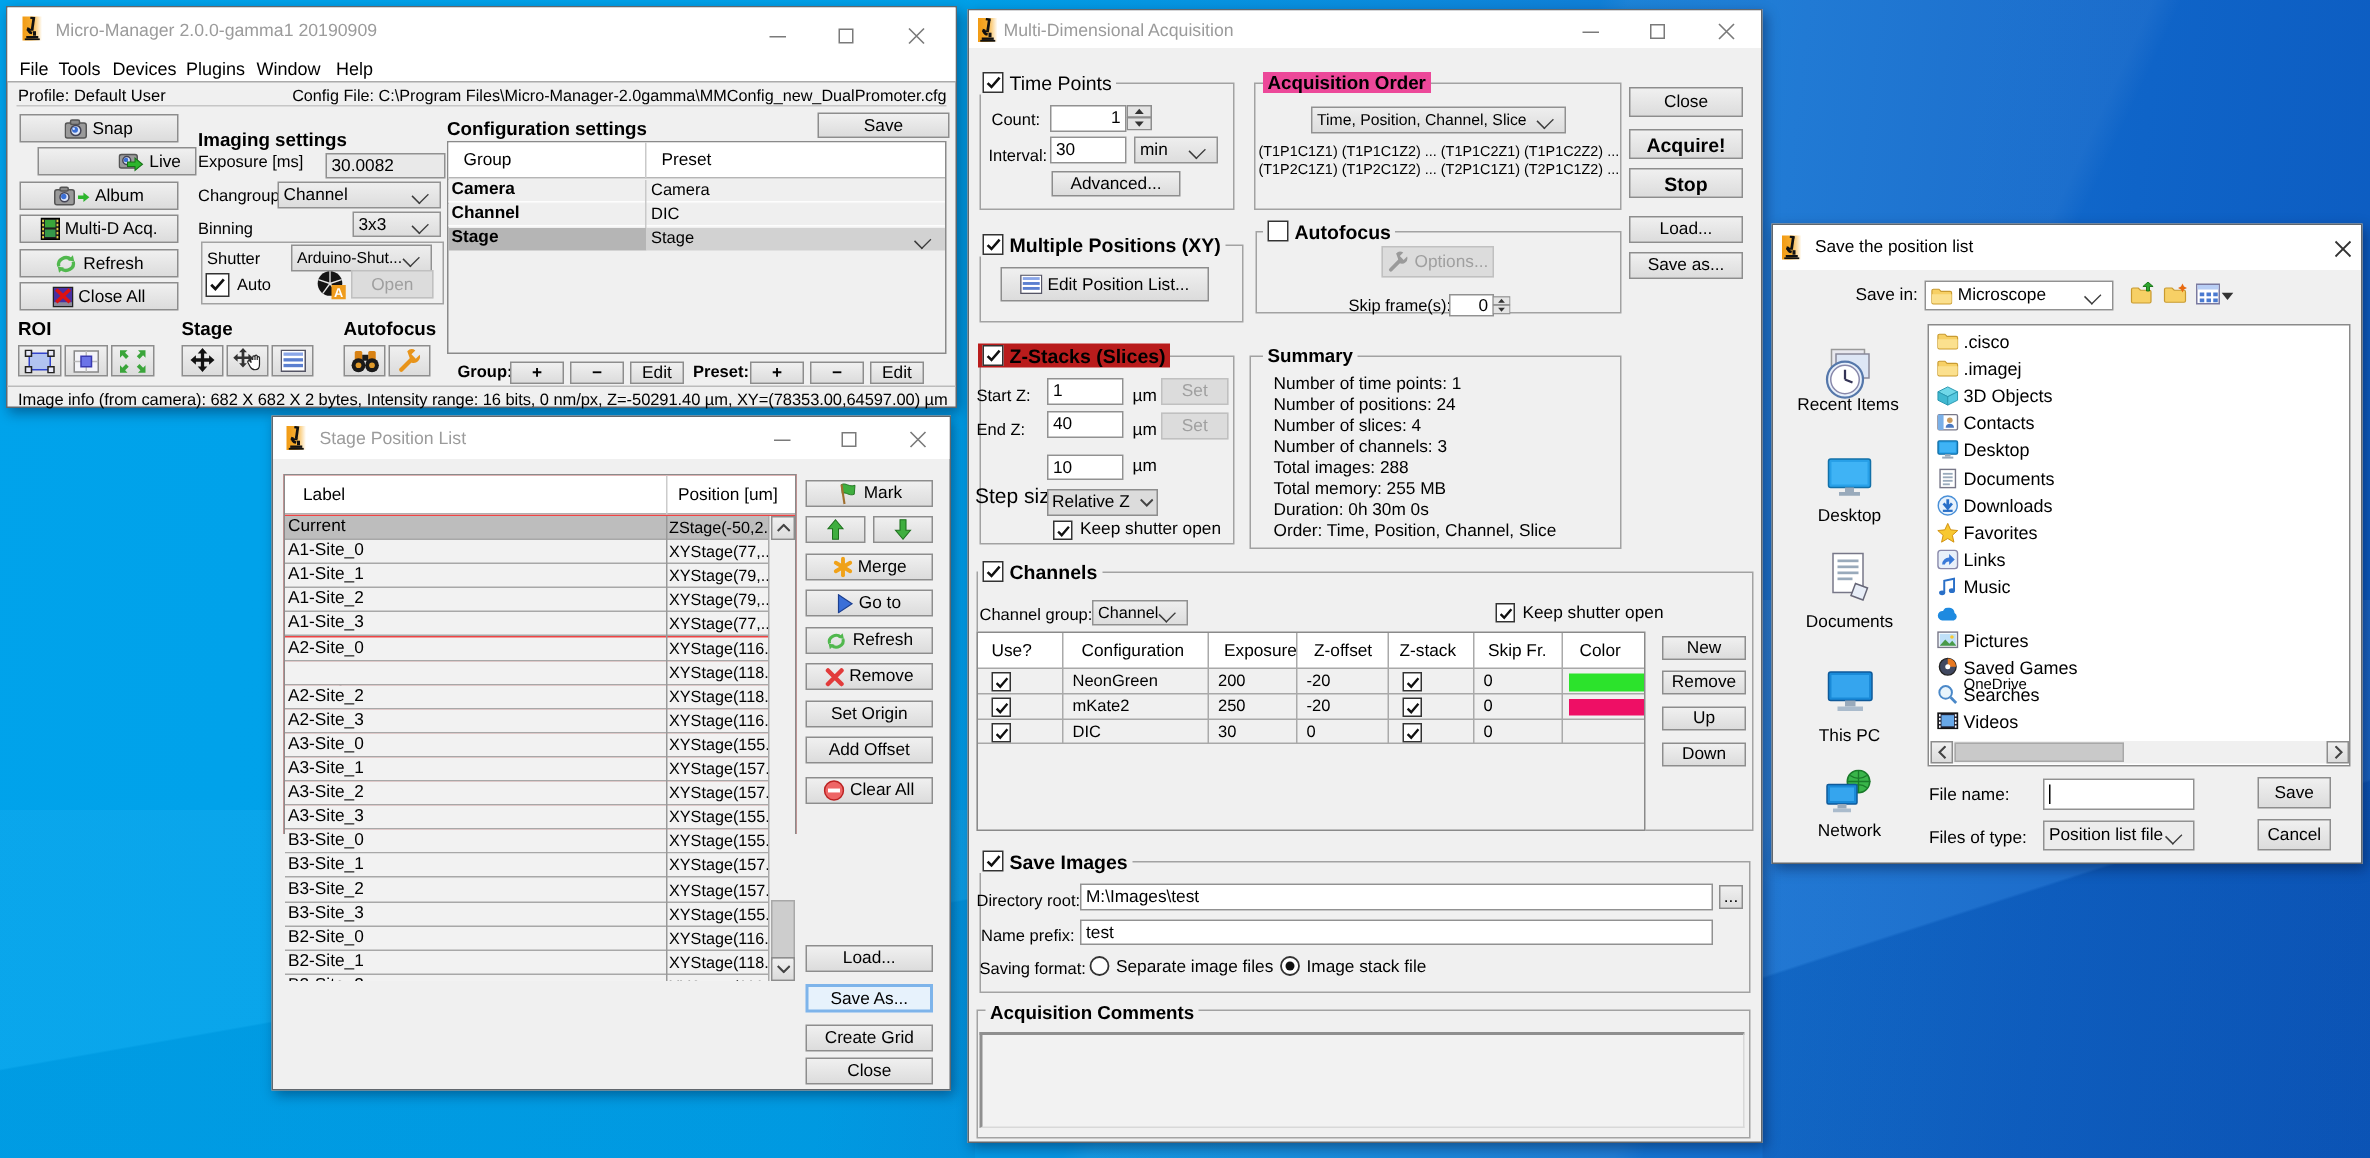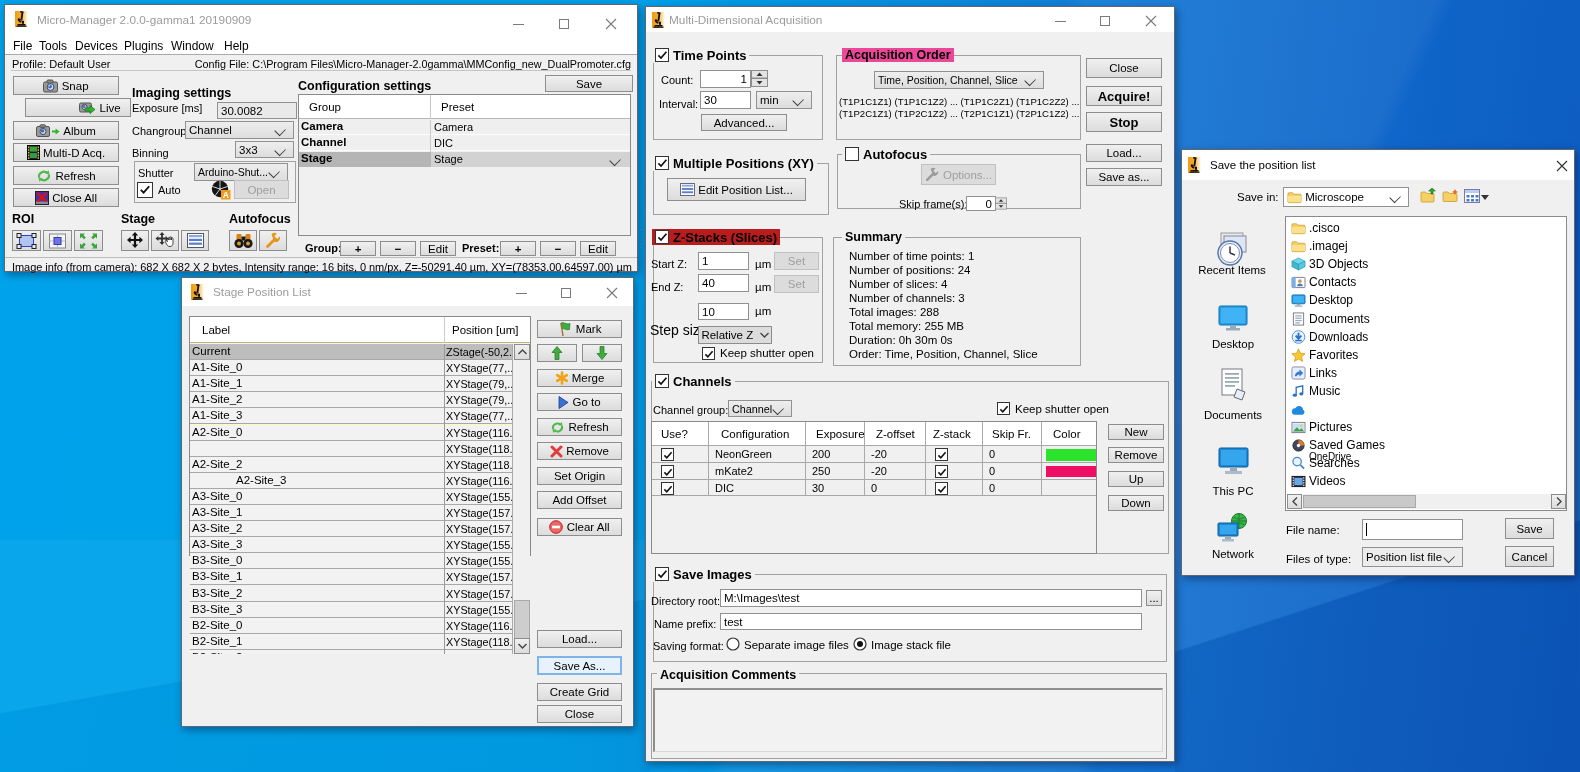--- a/index.html
+++ b/index.html
@@ -279,21 +279,21 @@
         </g>
       </svg>
     </div>
   <div class="tt" style="left:31px;top:7px;">Stage Position List</div>
   <svg class="abs" style="left:333px;top:8px;" width="110" height="14" viewBox="0 0 110 14">
     <line x1="1" y1="7.5" x2="12" y2="7.5" stroke="#7a7a7a" stroke-width="1"></line>
     <rect x="46.5" y="2.5" width="9" height="9" fill="none" stroke="#7a7a7a" stroke-width="1"></rect>
     <path d="M92 2 L102 12 M102 2 L92 12" stroke="#7a7a7a" stroke-width="1.1" fill="none"></path>
   </svg>
 
-  <div class="abs" style="left:7px;top:38px;width:342px;height:240px;background:#fef9c3;border:1px solid #8a8a8a;">
+  <div class="abs" style="left:7px;top:38px;width:342px;height:240px;background:#ef4444;border:1px solid #8a8a8a;">
     <div class="abs" style="left:0;top:0;width:340px;height:26px;background:#fff;border-bottom:1px solid #b0b0b0;"></div>
     <div class="lbl" style="left:12px;top:7px;font-size:11.5px;">Label</div>
     <div class="lbl" style="left:262px;top:7px;font-size:11.5px;">Position [um]</div>
     <div class="abs" style="left:254px;top:0;width:1px;height:26px;background:#ccc;"></div>
     <div class="abs" id="splrows" style="left:0;top:27px;width:322px;height:310px;overflow:hidden;">
         <div class="abs" style="left:0;top:0.0px;width:322px;height:16.1px;background:#bdbdbd;border-bottom:1px solid #a8a8a8;">
           <div class="lbl" style="left:2px;top:1px;font-size:11.5px;">Current</div>
           <div class="lbl" style="left:256px;top:2px;font-size:10.8px;">ZStage(-50,2...</div>
         </div>
         <div class="abs" style="left:0;top:16.1px;width:322px;height:16.1px;background:#f2f2f2;border-bottom:1px solid #a8a8a8;">
@@ -318,21 +318,21 @@
         </div>
         <div class="abs" style="left:0;top:96.6px;width:322px;height:16.1px;background:#f2f2f2;border-bottom:1px solid #a8a8a8;">
           <div class="lbl" style="left:2px;top:14px;font-size:15px;">A2-Site_1</div>
           <div class="lbl" style="left:256px;top:2px;font-size:10.8px;">XYStage(118...</div>
         </div>
         <div class="abs" style="left:0;top:112.7px;width:322px;height:16.1px;background:#f2f2f2;border-bottom:1px solid #a8a8a8;">
           <div class="lbl" style="left:2px;top:1px;font-size:11.5px;">A2-Site_2</div>
           <div class="lbl" style="left:256px;top:2px;font-size:10.8px;">XYStage(118...</div>
         </div>
         <div class="abs" style="left:0;top:128.8px;width:322px;height:16.1px;background:#f2f2f2;border-bottom:1px solid #a8a8a8;">
-          <div class="lbl" style="left:2px;top:1px;font-size:11.5px;margin-left:44px;">A2-Site_3</div>
+          <div class="lbl" style="left:2px;top:1px;font-size:11.5px;">A2-Site_3</div>
           <div class="lbl" style="left:256px;top:2px;font-size:10.8px;">XYStage(116...</div>
         </div>
         <div class="abs" style="left:0;top:144.9px;width:322px;height:16.1px;background:#f2f2f2;border-bottom:1px solid #a8a8a8;">
           <div class="lbl" style="left:2px;top:1px;font-size:11.5px;">A3-Site_0</div>
           <div class="lbl" style="left:256px;top:2px;font-size:10.8px;">XYStage(155...</div>
         </div>
         <div class="abs" style="left:0;top:161.0px;width:322px;height:16.1px;background:#f2f2f2;border-bottom:1px solid #a8a8a8;">
           <div class="lbl" style="left:2px;top:1px;font-size:11.5px;">A3-Site_1</div>
           <div class="lbl" style="left:256px;top:2px;font-size:10.8px;">XYStage(157...</div>
         </div>
@@ -459,21 +459,21 @@
     <path d="M92 2 L102 12 M102 2 L92 12" stroke="#7a7a7a" stroke-width="1.1" fill="none"></path>
   </svg>
 
   <div class="gb" style="left:7px;top:48px;width:170px;height:85px;"></div>
   <div class="abs" style="left:6px;top:40px;background:#f0f0f0;padding:0 3px;height:16px;display:flex;align-items:center;">
     <span class="cbx">
         <svg width="13" height="13" viewBox="0 0 13 13" style="position:absolute;left:0;top:0;">
           <path d="M2.4 6.4 L5 9 L10.4 2.8" fill="none" stroke="#111" stroke-width="1.7"></path>
         </svg>
       </span>
-      <span style="font-size:13px;font-weight:bold;margin-left:4px;">Time Points</span>
+      <span style="font-size:13px;font-weight:normal;margin-left:4px;">Time Points</span>
   </div>
   <div class="lbl" style="left:15px;top:67px;font-size:11px;">Count:</div>
   <div class="fld" style="left:54px;top:63px;width:51px;height:18px;justify-content:flex-end;">1</div>
   <div class="abs spin" style="left:105px;top:63px;"><svg width="17" height="17">
         <rect x="0.5" y="0.5" width="16" height="7.5" fill="#e4e4e4" stroke="#8d8d8d"></rect>
         <rect x="0.5" y="8.5" width="16" height="8" fill="#e4e4e4" stroke="#8d8d8d"></rect>
         <path d="M5.5 6 L8.5 2.5 L11.5 6 z" fill="#333"></path>
         <path d="M5.5 11 L8.5 14.5 L11.5 11 z" fill="#333"></path>
       </svg></div>
   <div class="lbl" style="left:13px;top:91px;font-size:11px;">Interval:</div>

